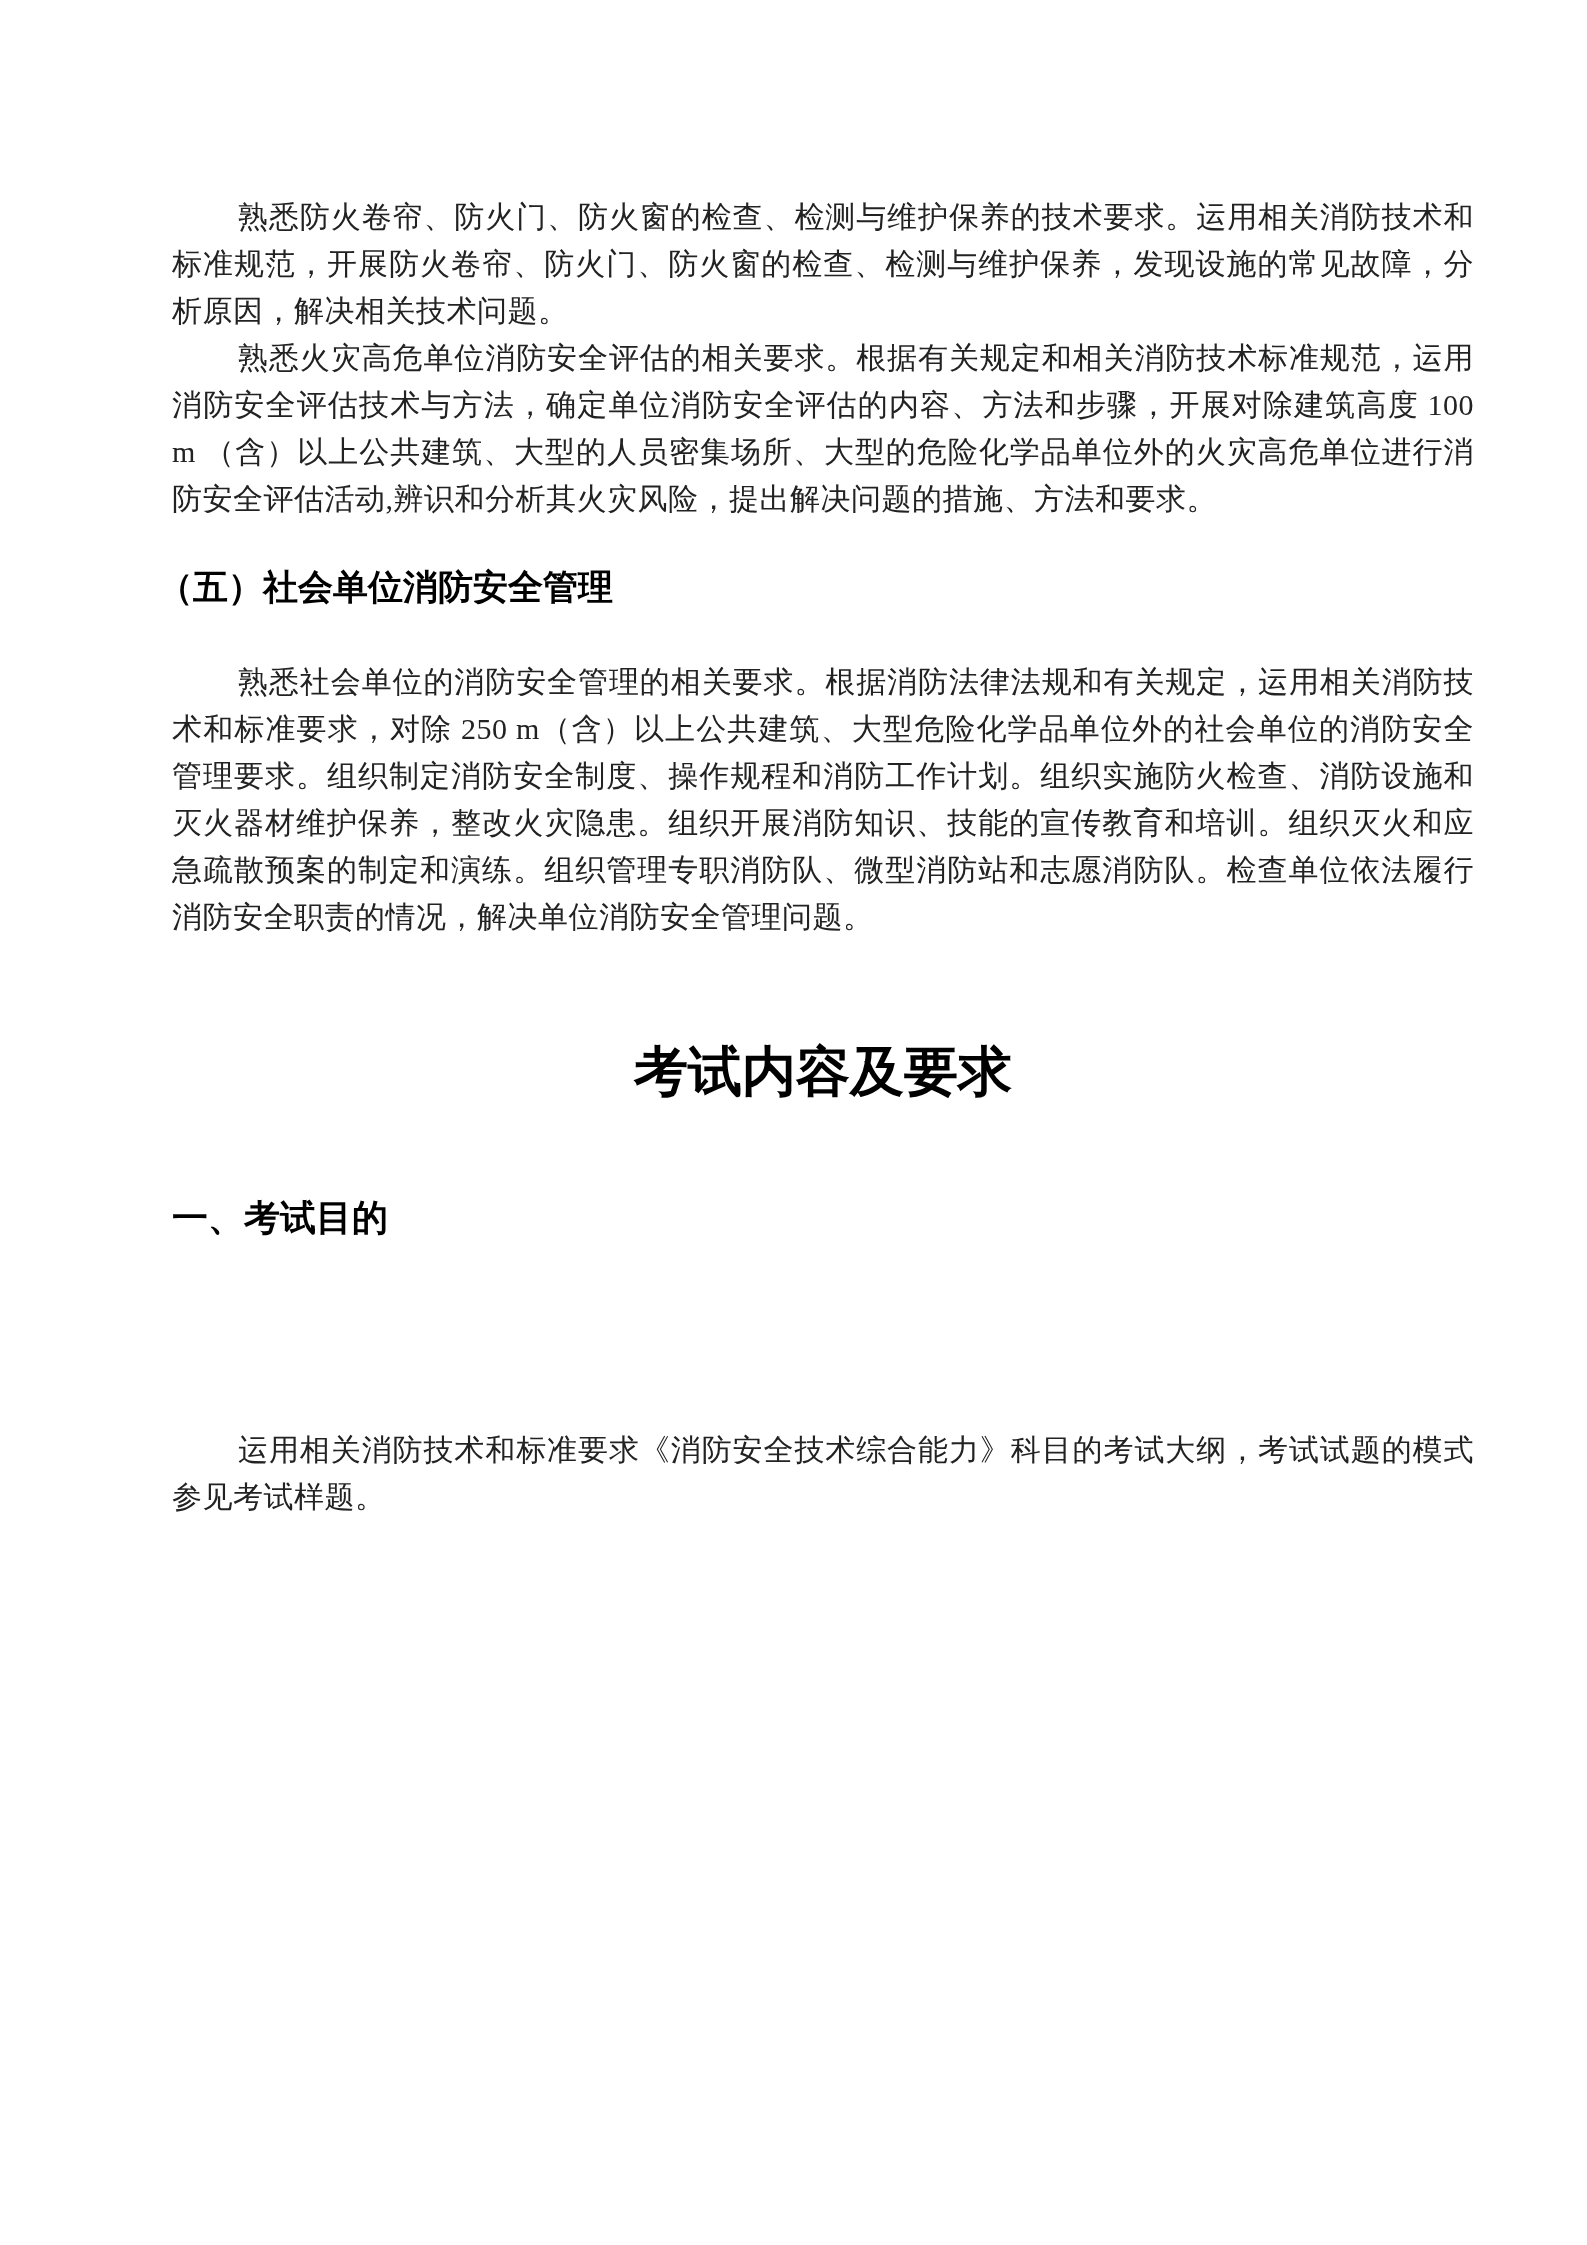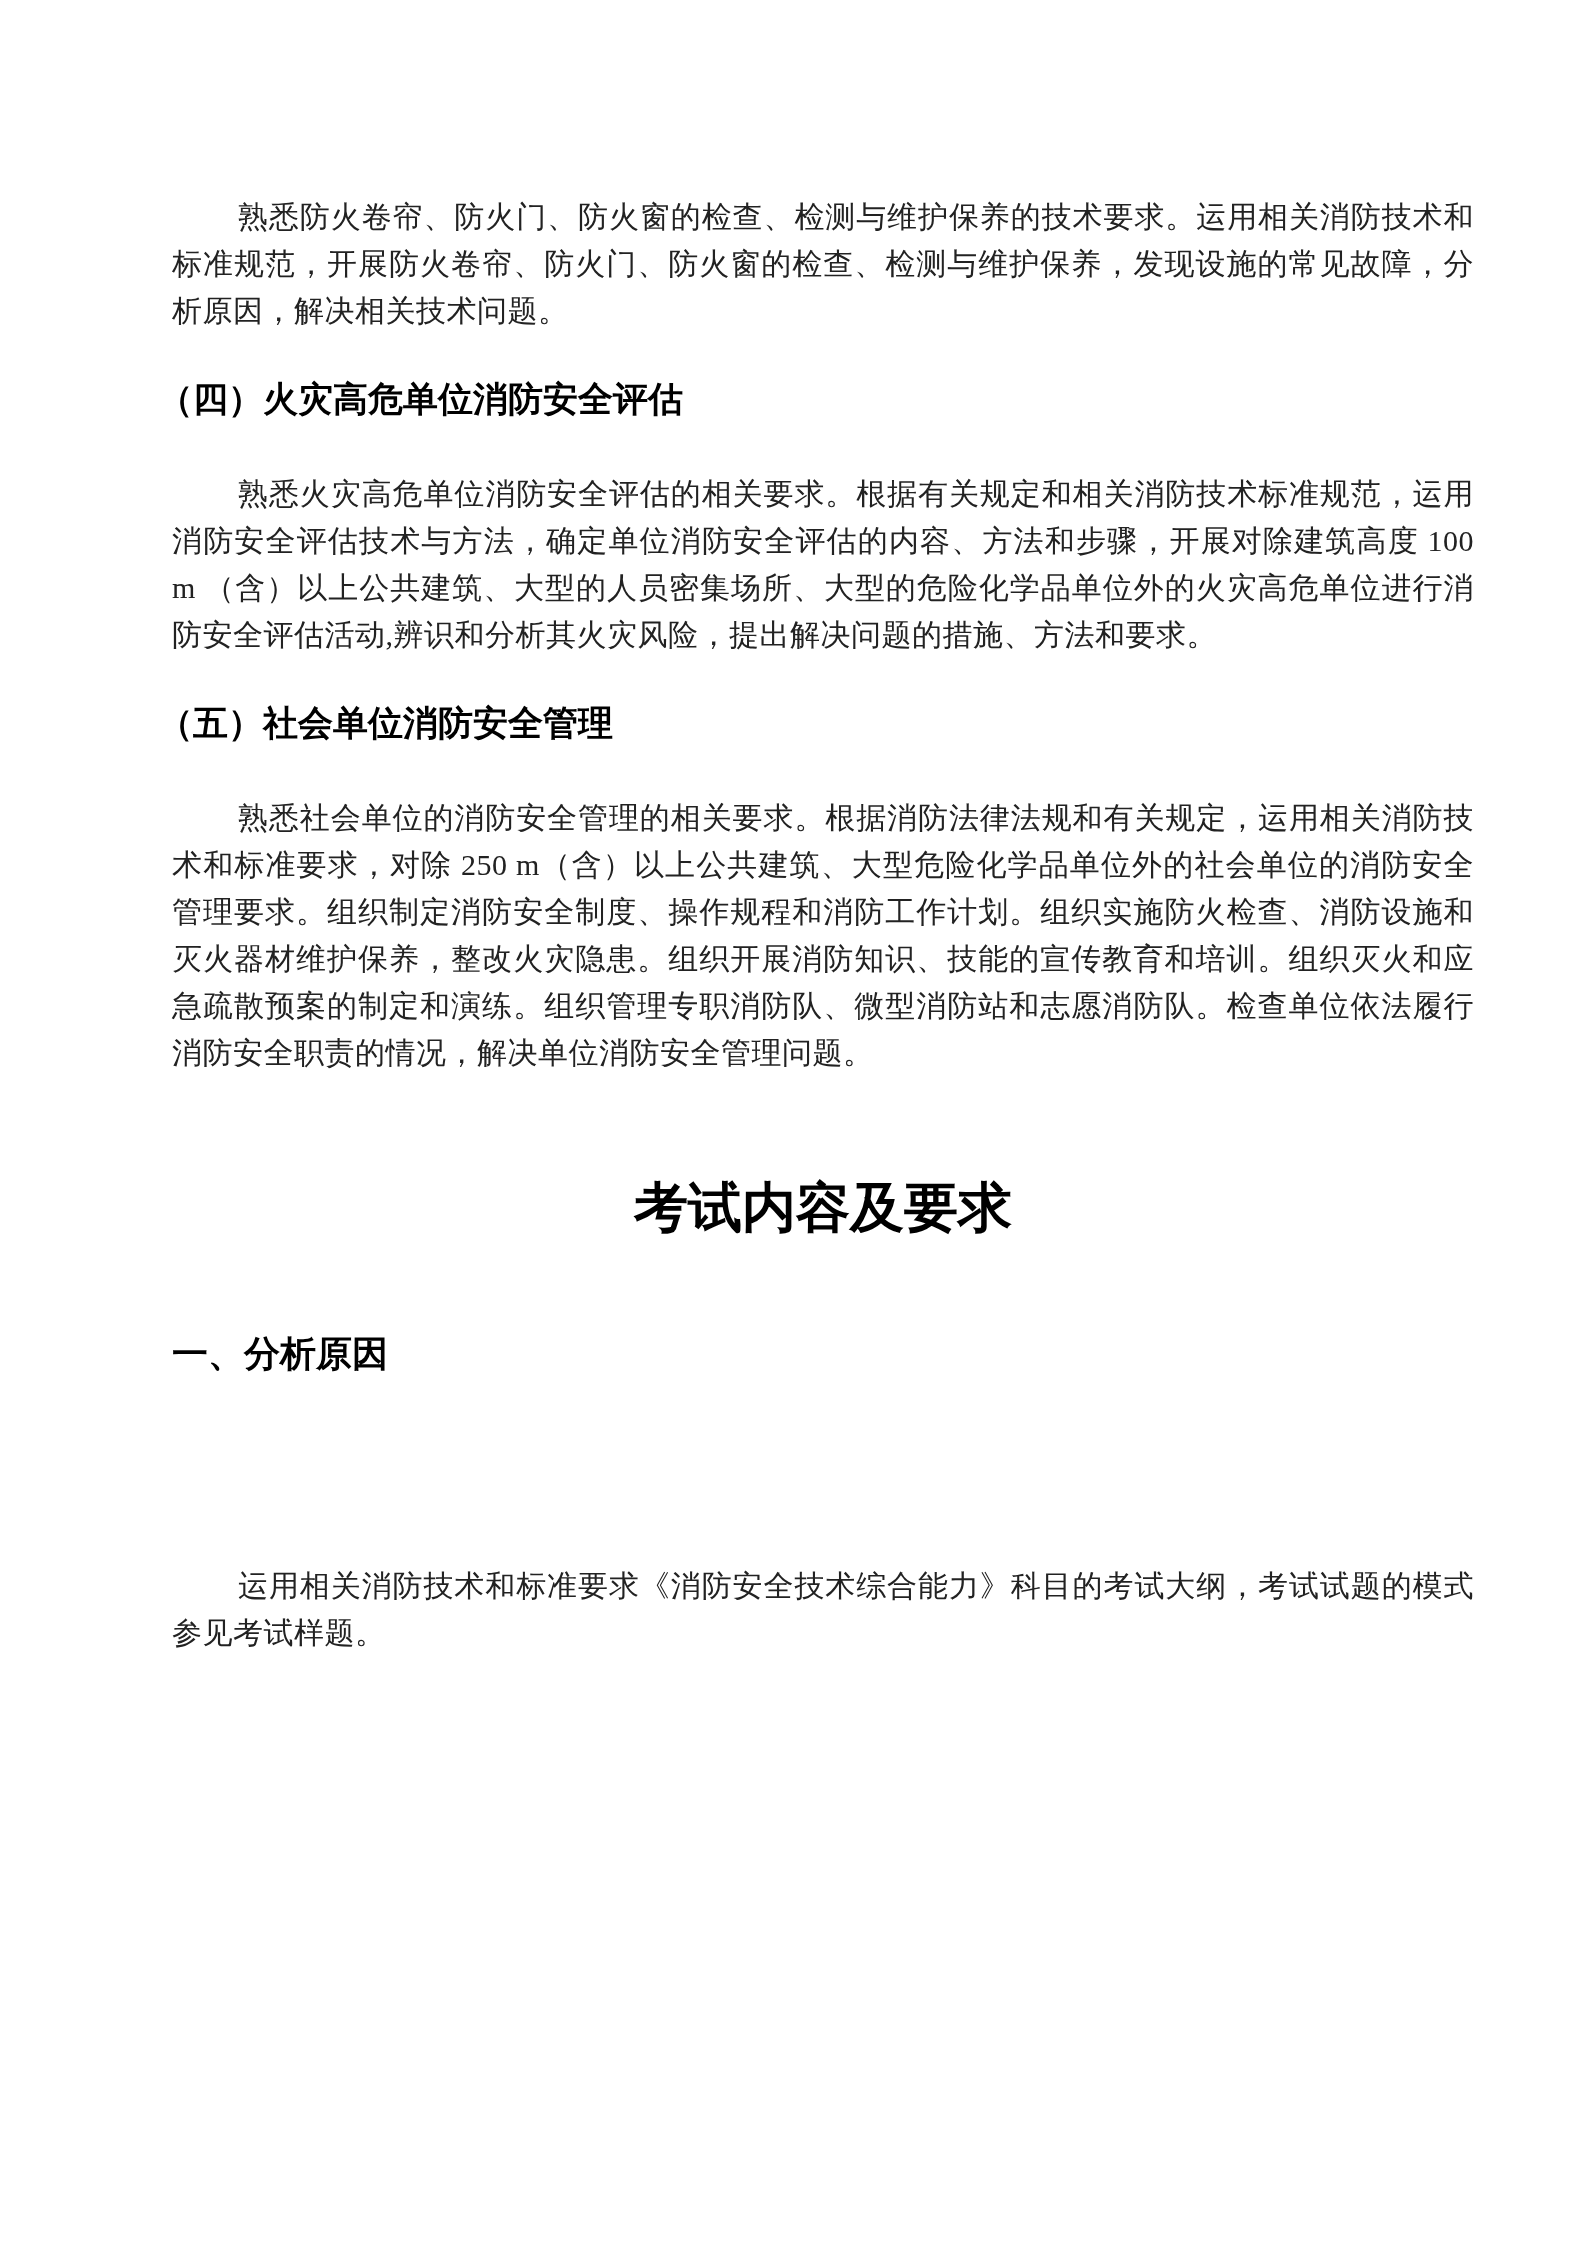--- a/index.html
+++ b/index.html
@@ -57,33 +57,32 @@
   .spacer-after-numheading { height: 56px; }
   .spacer-before-numheading { height: 72px; }
 </style>
 </head>
 <body>
 
 <div class="page">
 
   <p class="body-para">熟悉防火卷帘、防火门、防火窗的检查、检测与维护保养的技术要求。运用相关消防技术和标准规范，开展防火卷帘、防火门、防火窗的检查、检测与维护保养，发现设施的常见故障，分析原因，解决相关技术问题。</p>
 
-  <h2 class="sub-heading">（四）火灾高危单位消防安全评估</h2>
 
   <p class="body-para">熟悉火灾高危单位消防安全评估的相关要求。根据有关规定和相关消防技术标准规范，运用消防安全评估技术与方法，确定单位消防安全评估的内容、方法和步骤，开展对除建筑高度 100 m （含）以上公共建筑、大型的人员密集场所、大型的危险化学品单位外的火灾高危单位进行消防安全评估活动,辨识和分析其火灾风险，提出解决问题的措施、方法和要求。</p>
 
   <h2 class="sub-heading">（五）社会单位消防安全管理</h2>
 
   <p class="body-para">熟悉社会单位的消防安全管理的相关要求。根据消防法律法规和有关规定，运用相关消防技术和标准要求，对除 250 m（含）以上公共建筑、大型危险化学品单位外的社会单位的消防安全管理要求。组织制定消防安全制度、操作规程和消防工作计划。组织实施防火检查、消防设施和灭火器材维护保养，整改火灾隐患。组织开展消防知识、技能的宣传教育和培训。组织灭火和应急疏散预案的制定和演练。组织管理专职消防队、微型消防站和志愿消防队。检查单位依法履行消防安全职责的情况，解决单位消防安全管理问题。</p>
 
   <h1 class="doc-title">考试内容及要求</h1>
 
   <div class="spacer-after-title"></div>
 
-  <h2 class="num-heading">一、分析原因</h2>
+  <h2 class="num-heading">一、考试目的</h2>
 
   <div class="spacer-after-numheading"></div>
 
 
   <div class="spacer-before-numheading"></div>
 
 
   <div class="spacer-after-numheading"></div>
 
   <p class="body-para">运用相关消防技术和标准要求《消防安全技术综合能力》科目的考试大纲，考试试题的模式参见考试样题。</p>

